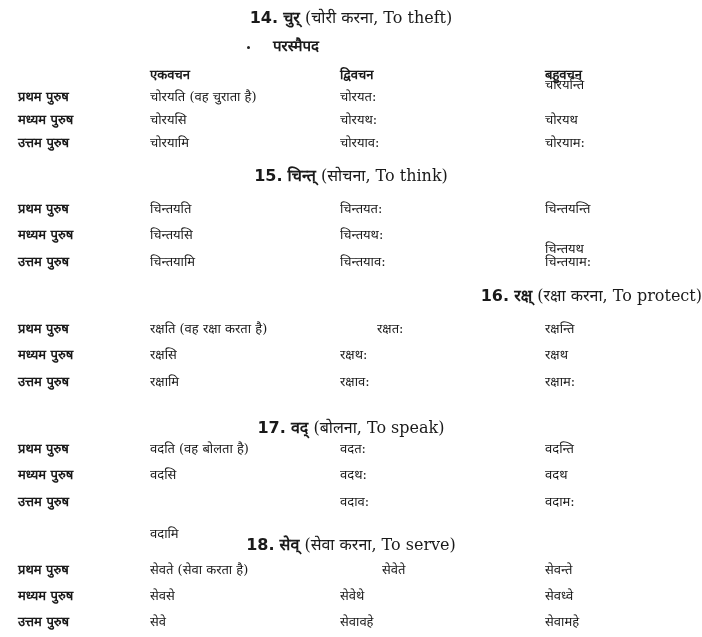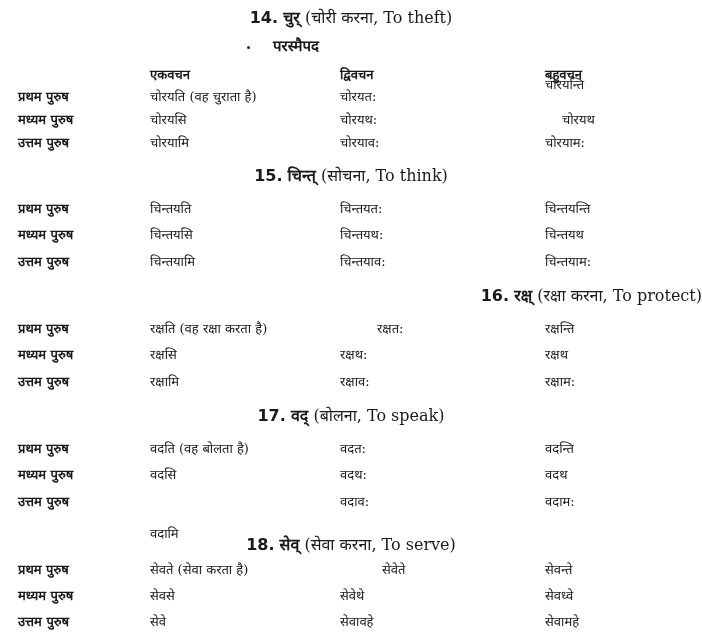--- a/index.html
+++ b/index.html
@@ -46,21 +46,21 @@
   <div class="hdr c3" style="top:66px;">बहुवचन</div>
 
   <div class="person c0" style="top:88px;">प्रथम पुरुष</div>
   <div class="cell c1" style="top:88px;">चोरयति (वह चुराता है)</div>
   <div class="cell c2" style="top:88px;">चोरयत:</div>
   <div class="cell c3" style="top:76px;">चोरयन्ति</div>
 
   <div class="person c0" style="top:111px;">मध्यम पुरुष</div>
   <div class="cell c1" style="top:111px;">चोरयसि</div>
   <div class="cell c2" style="top:111px;">चोरयथ:</div>
-  <div class="cell c3" style="top:111px;margin-left:17px;">चोरयथ</div>
+  <div class="cell c3" style="top:111px;">चोरयथ</div>
 
   <div class="person c0" style="top:134px;">उत्तम पुरुष</div>
   <div class="cell c1" style="top:134px;">चोरयामि</div>
   <div class="cell c2" style="top:134px;">चोरयाव:</div>
   <div class="cell c3" style="top:134px;">चोरयाम:</div>
 </div>
 
 <div class="section" style="top:160px;">
   <div class="title" style="top:6px;">
     <span class="num-root">15.</span>
@@ -68,21 +68,21 @@
     <span>(सोचना, To think)</span>
   </div>
   <div class="person c0" style="top:40px;">प्रथम पुरुष</div>
   <div class="cell c1" style="top:40px;">चिन्तयति</div>
   <div class="cell c2" style="top:40px;">चिन्तयत:</div>
   <div class="cell c3" style="top:40px;">चिन्तयन्ति</div>
 
   <div class="person c0" style="top:66px;">मध्यम पुरुष</div>
   <div class="cell c1" style="top:66px;">चिन्तयसि</div>
   <div class="cell c2" style="top:66px;">चिन्तयथ:</div>
-  <div class="cell c3" style="top:66px;">चिन्तयथ</div>
+  <div class="cell c3" style="top:80px;">चिन्तयथ</div>
 
   <div class="person c0" style="top:93px;">उत्तम पुरुष</div>
   <div class="cell c1" style="top:93px;">चिन्तयामि</div>
   <div class="cell c2" style="top:93px;">चिन्तयाव:</div>
   <div class="cell c3" style="top:93px;">चिन्तयाम:</div>
 </div>
 
 <div class="section" style="top:280px;">
   <div class="title" style="top:6px;text-align:right;">
     <span class="num-root">16.</span>
@@ -99,21 +99,21 @@
   <div class="cell c2" style="top:66px;">रक्षथ:</div>
   <div class="cell c3" style="top:66px;">रक्षथ</div>
 
   <div class="person c0" style="top:93px;">उत्तम पुरुष</div>
   <div class="cell c1" style="top:93px;">रक्षामि</div>
   <div class="cell c2" style="top:93px;">रक्षाव:</div>
   <div class="cell c3" style="top:93px;">रक्षाम:</div>
 </div>
 
 <div class="section" style="top:400px;">
-  <div class="title" style="top:6px;">
+  <div class="title" style="top:18px;">
     <span class="num-root">17.</span>
     <span class="num-root">वद्</span>
     <span>(बोलना, To speak)</span>
   </div>
   <div class="person c0" style="top:40px;">प्रथम पुरुष</div>
   <div class="cell c1" style="top:40px;">वदति (वह बोलता है)</div>
   <div class="cell c2" style="top:40px;">वदत:</div>
   <div class="cell c3" style="top:40px;">वदन्ति</div>
 
   <div class="person c0" style="top:66px;">मध्यम पुरुष</div>

